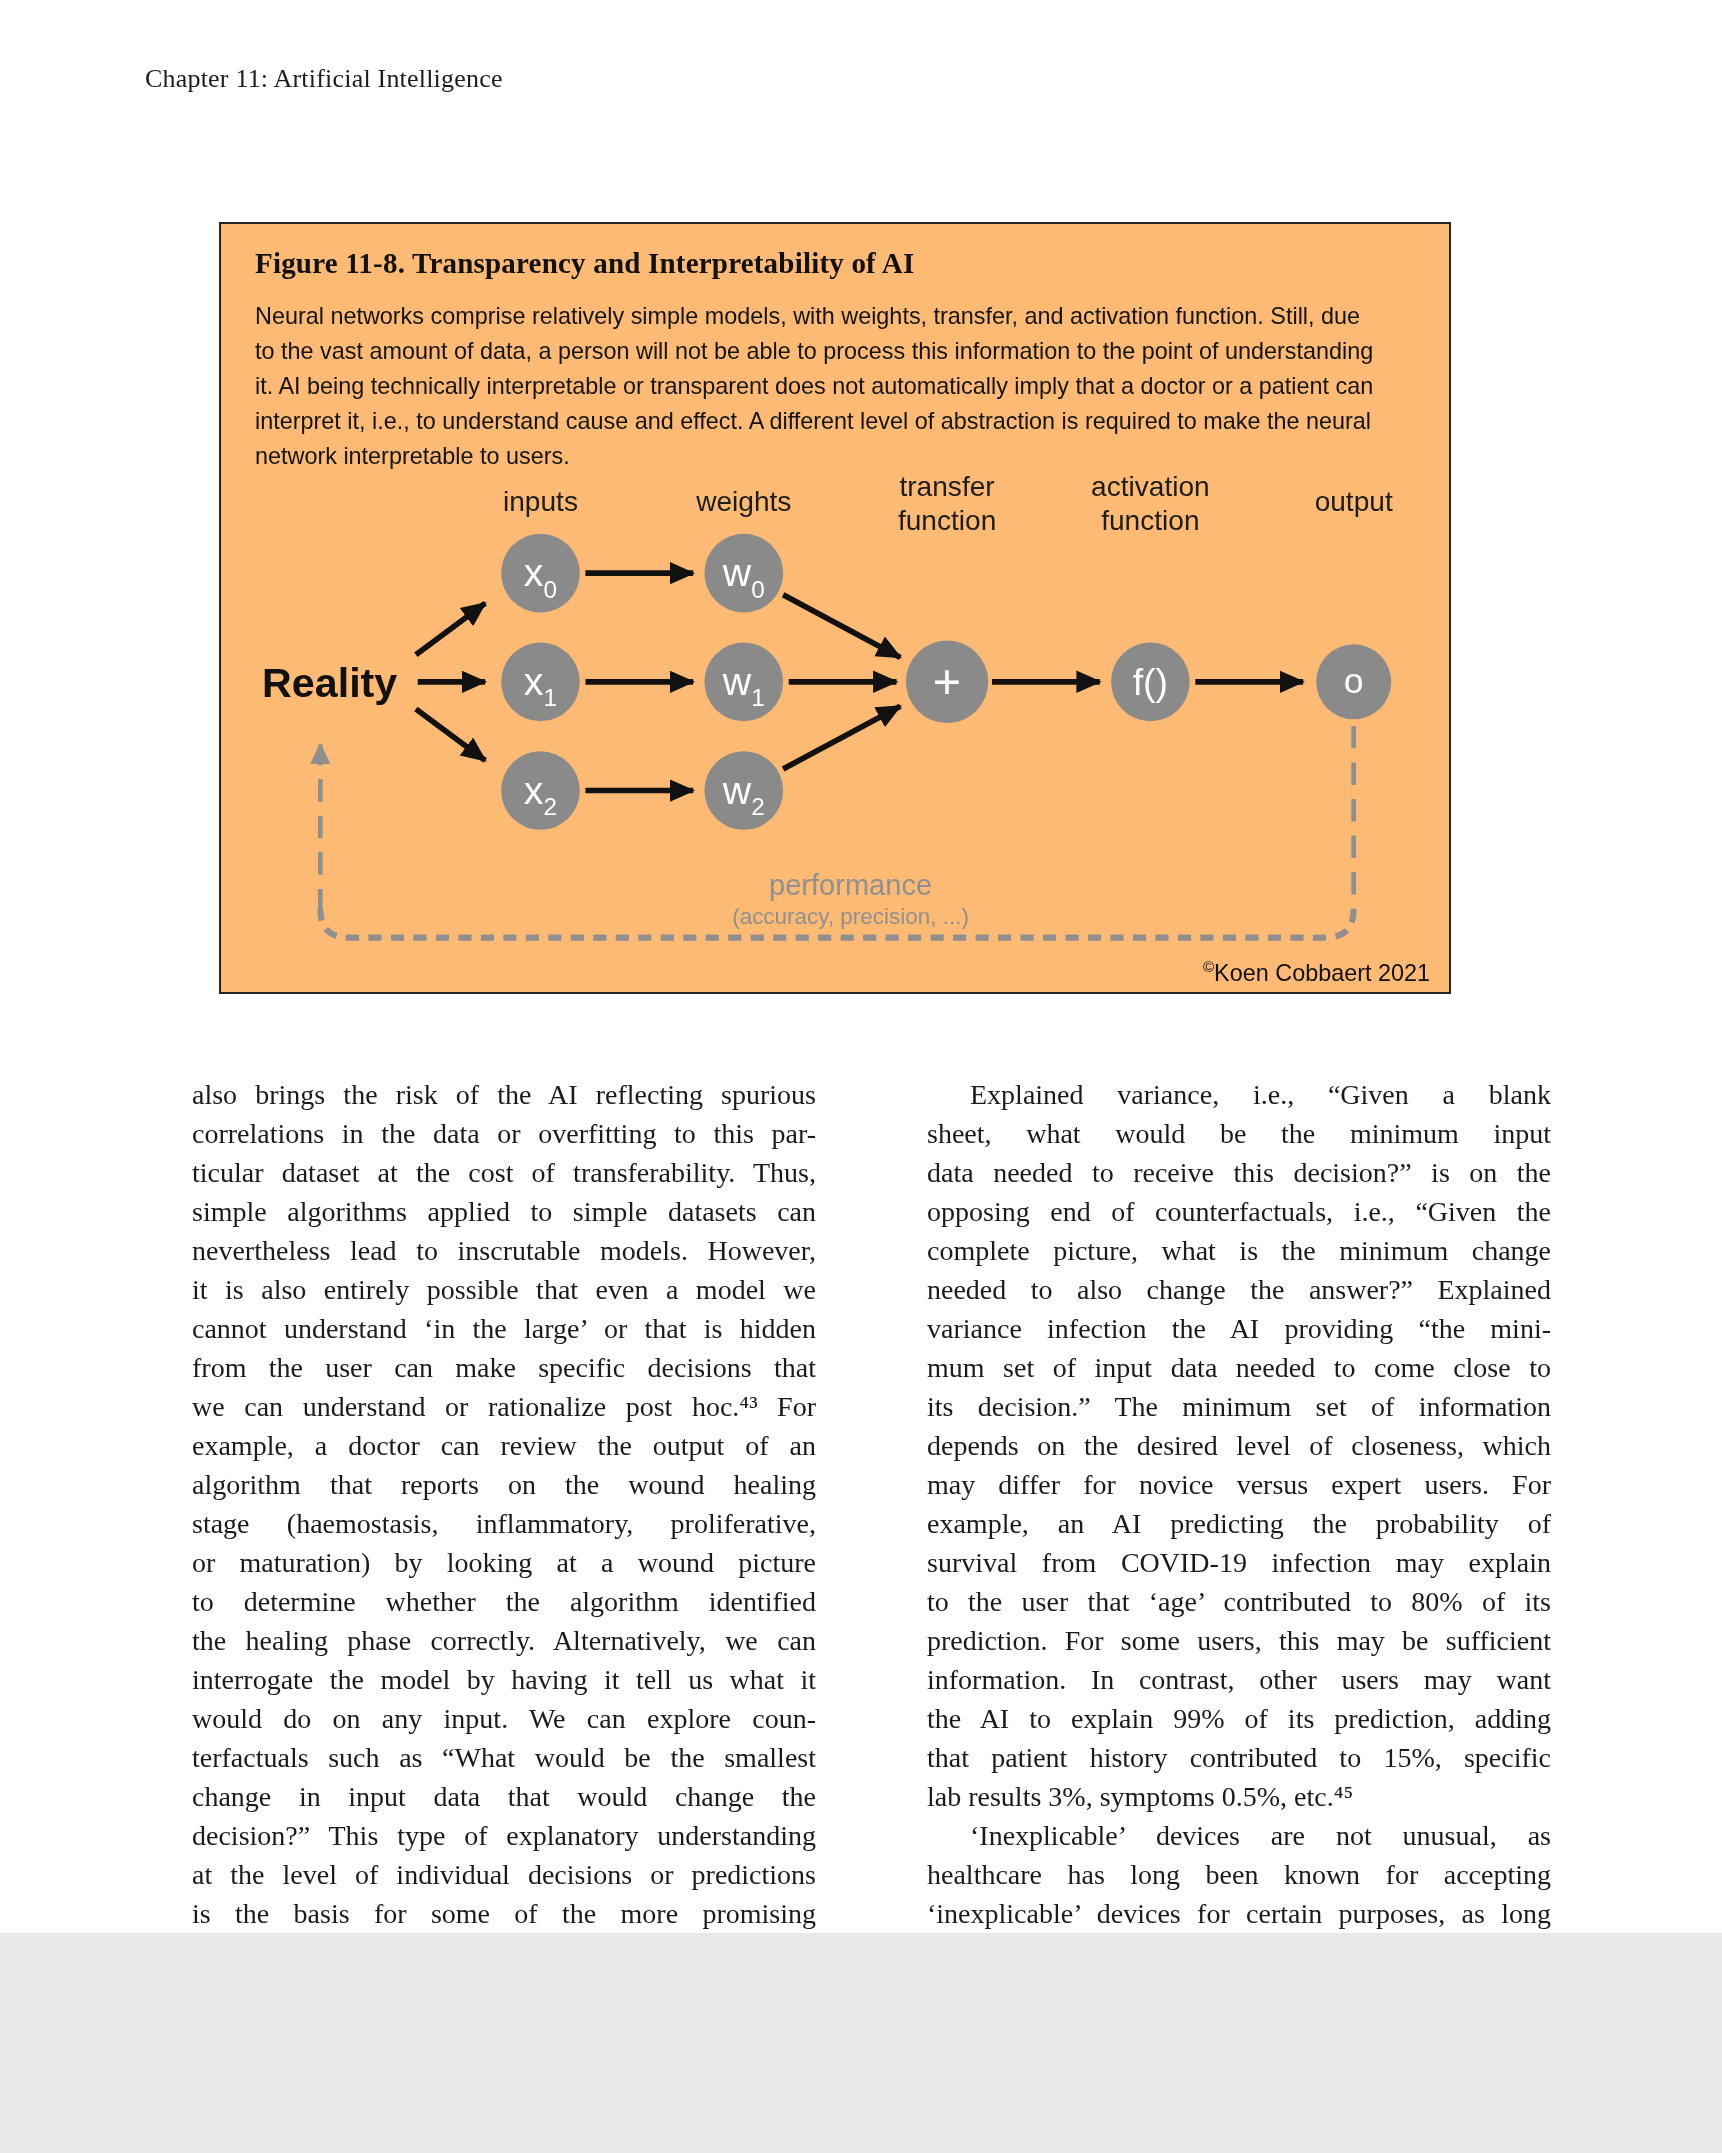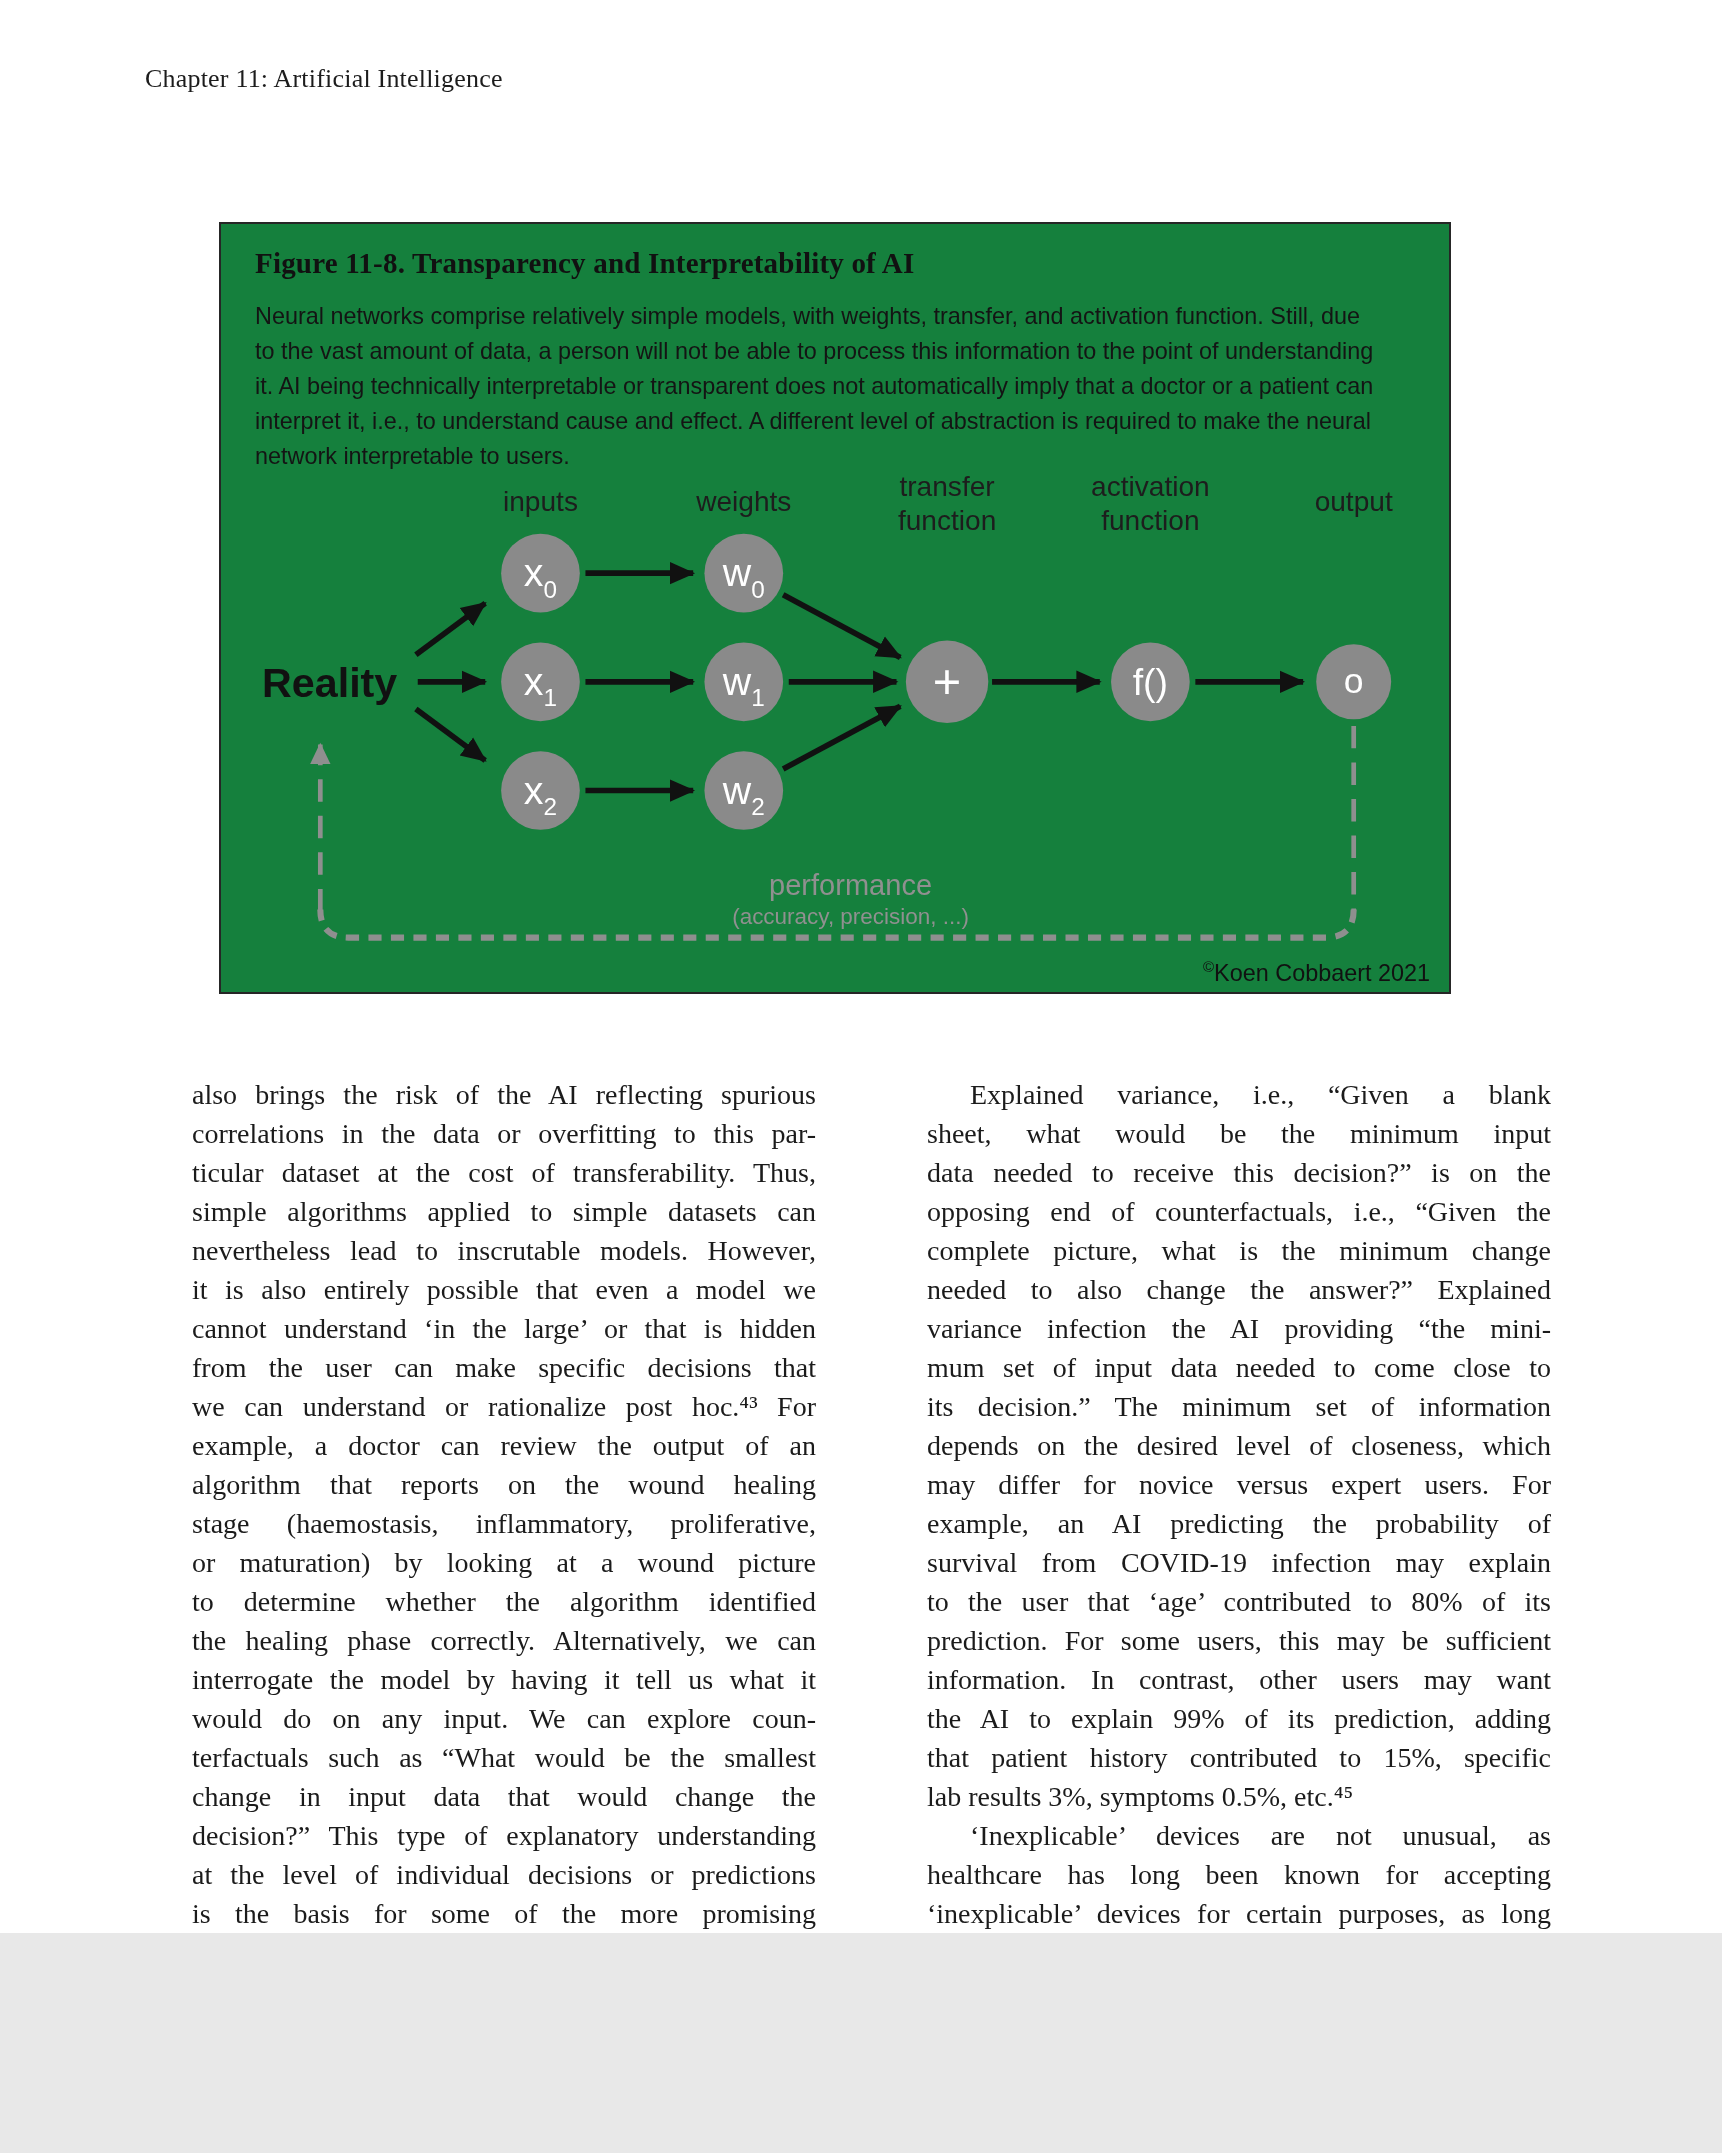--- a/index.html
+++ b/index.html
@@ -7,21 +7,21 @@
     position:relative; width:1722px; height:1933px; background:#ffffff;
     font-family:"Liberation Serif","DejaVu Serif",serif; color:#1b1b1b;
     margin:0 auto; overflow:hidden;
   }
   .chapter-header {
     position:absolute; left:145px; top:64px; font-size:26px; color:#1c1c1c;
     letter-spacing:0.2px;
   }
   .figure-box {
     position:absolute; left:219px; top:222px; width:1232px; height:772px;
-    border:2.3px solid #262626; box-sizing:border-box; background:#15803d;
+    border:2.3px solid #262626; box-sizing:border-box; background:#fdba74;
   }
   .fig-title {
     position:absolute; left:34px; top:22.5px; font-size:29px; font-weight:bold;
     color:#111; letter-spacing:0.2px;
   }
   .fig-desc {
     position:absolute; left:34px; top:75px; width:1171px;
     font-family:"Liberation Sans","DejaVu Sans",sans-serif;
     font-size:23.4px; line-height:35px; color:#141414;
   }

